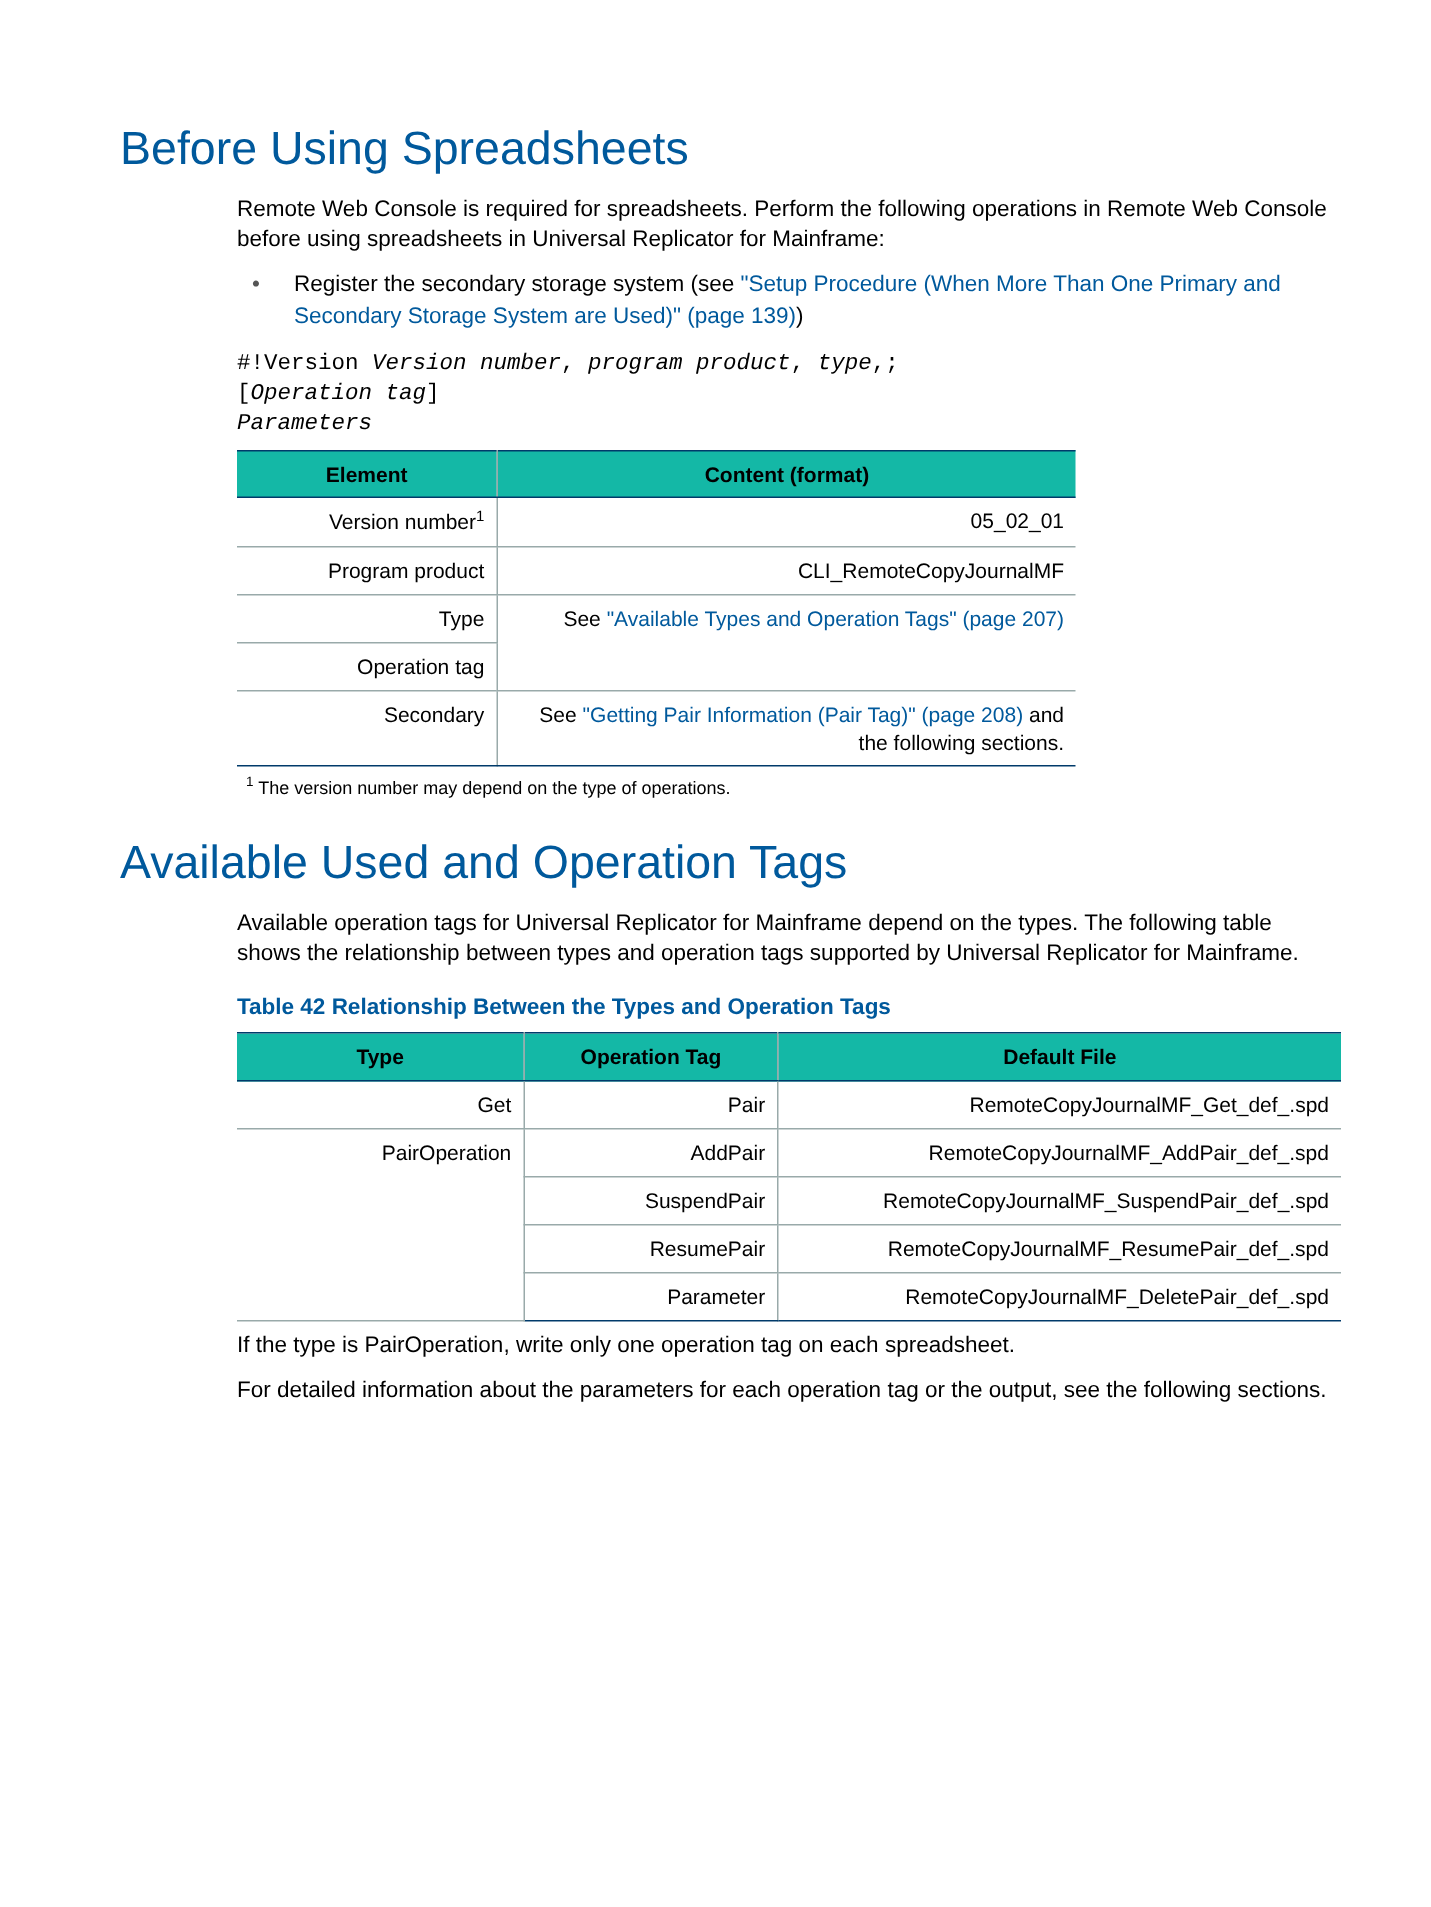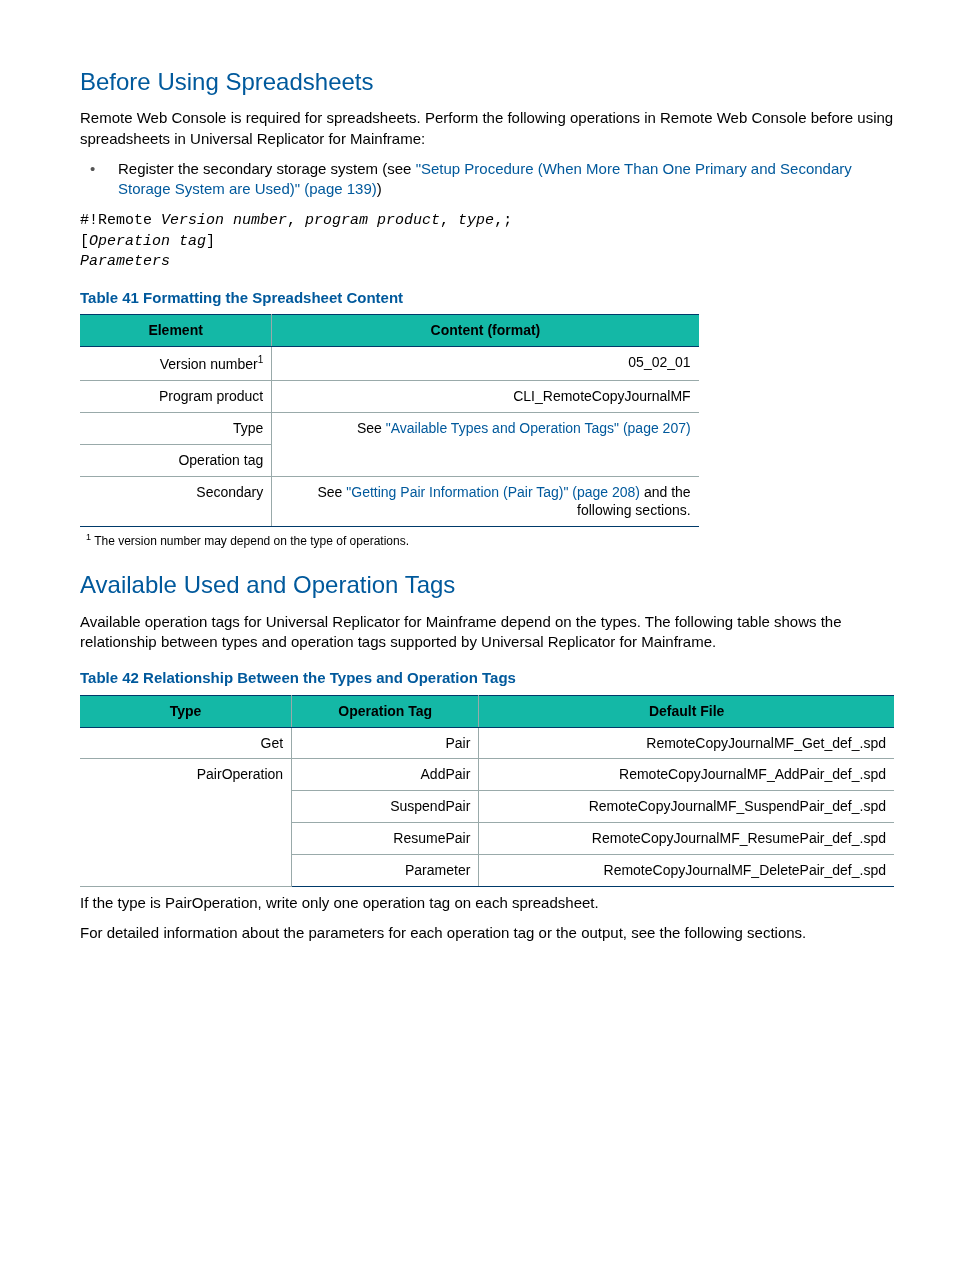--- a/index.html
+++ b/index.html
@@ -8,25 +8,26 @@
     color: #000;
     margin: 0;
     padding: 60px 60px 40px 80px;
     width: 954px;
     box-sizing: border-box;
     line-height: 1.35;
   }
   h1.section-title {
     font-family: "Futura", "Century Gothic", Arial, sans-serif;
     font-weight: 300;
-    font-size: 24px;
+    font-size: 31px;
     color: #00599c;
-    margin: 6px 0 10px 0;
+    margin: 18px 0 10px 0;
   }
   .indent {
+    margin-left: 78px;
   }
   p { margin: 6px 0 10px 0; }
   ul.bullets {
     list-style: none;
     padding: 0;
     margin: 6px 0 10px 0;
   }
   ul.bullets li {
     position: relative;
     padding-left: 38px;
@@ -101,26 +102,25 @@
 <div class="indent">
   <p>Remote Web Console is required for spreadsheets. Perform the following operations in Remote Web Console before using spreadsheets in Universal Replicator for Mainframe:</p>
 
   <ul class="bullets">
     <li>
       <span>Register the secondary storage system (see </span><a class="link">"Setup Procedure (When More Than One Primary and Secondary Storage System are Used)" (page 139)</a><span>)</span>
     </li>
   </ul>
 
 
-  <div class="code-block"><span class="kw">#!Remote </span><span class="var">Version number</span><span class="kw">, </span><span class="var">program product</span><span class="kw">, </span><span class="var">type</span><span class="kw">,;</span>
+  <div class="code-block"><span class="kw">#!Version </span><span class="var">Version number</span><span class="kw">, </span><span class="var">program product</span><span class="kw">, </span><span class="var">type</span><span class="kw">,;</span>
 <span class="kw">[</span><span class="var">Operation tag</span><span class="kw">]</span>
 <span class="var">Parameters</span></div>
 
 
-  <div class="table-caption">Table 41 Formatting the Spreadsheet Content</div>
 
   <table class="data t41" style="width:76%">
     <colgroup>
         <col class="c1">
         <col class="c2">
       </colgroup>
     <tbody>
         <tr>
       <th>Element</th>
       <th>Content (format)</th>

